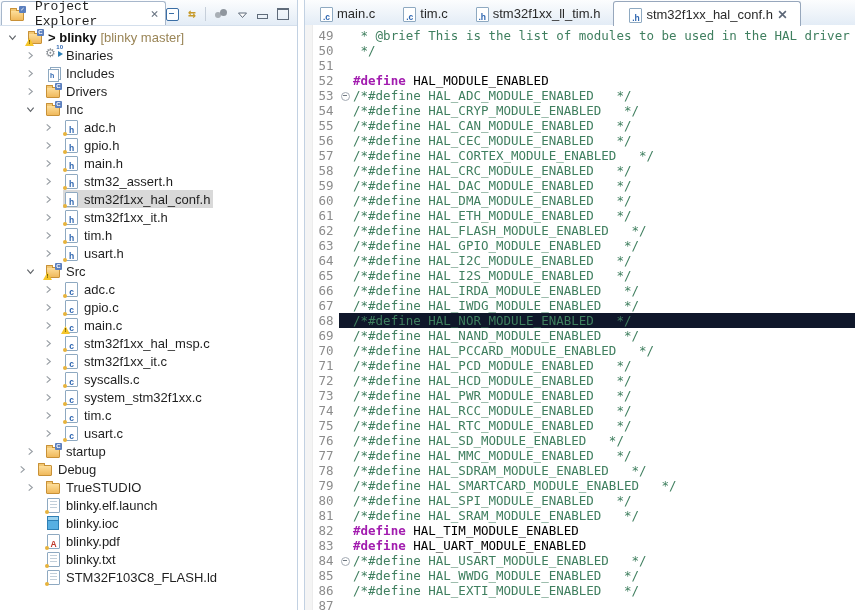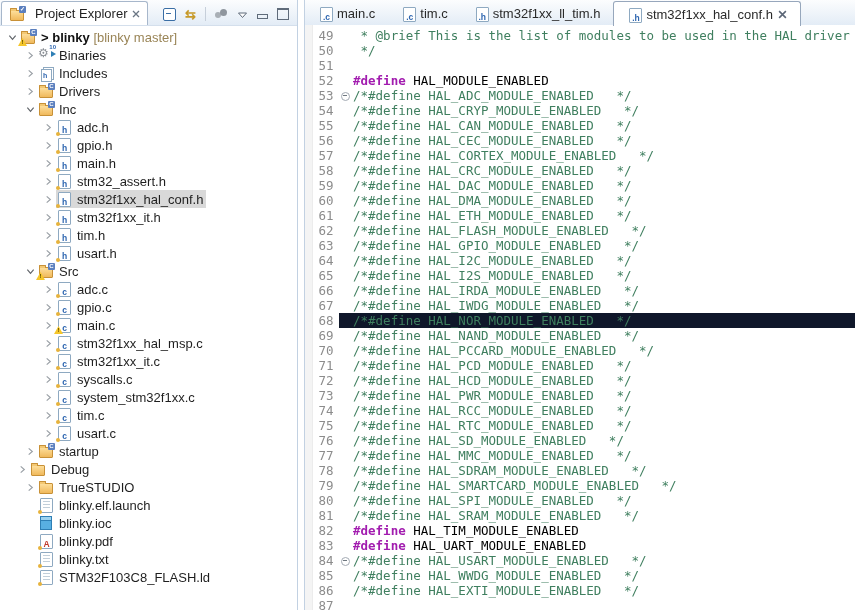--- a/index.html
+++ b/index.html
@@ -1,38 +1,38 @@
 <!DOCTYPE html>
 <html><head>
 <meta charset="utf-8">
 <style>
   html,body{margin:0;padding:0;background:#fff;}
   .window{position:relative;width:855px;height:610px;overflow:hidden;background:#fff;
     font-family:"Liberation Sans",sans-serif;font-size:13px;color:#1f1f1f;}
 
   
   .explorer{position:absolute;left:0;top:0;width:297px;height:610px;background:#fff;border-right:1px solid #C2D1E2;}
-  .view-header{height:25px;background:linear-gradient(#FCFDFE,#E3ECF6);border-bottom:1px solid #D4DFEC;display:flex;align-items:flex-end;}
+  .view-header{height:25px;background:linear-gradient(#FCFDFE,#E3ECF6);border-bottom:1px solid #D4DFEC;display:flex;align-items:flex-end;font-family:Liberation Mono, monospace;}
   .view-tab{display:flex;align-items:center;gap:5px;height:23px;background:#fff;
     border:1px solid #A7B7CB;border-bottom:none;border-radius:3px 3px 0 0;padding:0 7px;margin-left:1px;}
   .view-toolbar{margin-left:auto;display:flex;align-items:center;gap:9px;padding:0 8px 4px 0;}
   .tb-sep{width:1px;height:14px;background:#C6CFDA;}
   .tb-collapse{position:relative;width:11px;height:11px;border:1px solid #3A6EA5;background:#fff;border-radius:2px;}
   .tb-collapse::after{content:"";position:absolute;left:2px;top:4px;width:5px;height:1px;background:#3A6EA5;}
   .tb-link{color:#C79A2A;font-weight:bold;font-size:13px;line-height:13px;}
   .tb-focus{position:relative;width:13px;height:10px;}
   .tb-focus::before,.tb-focus::after{content:"";position:absolute;border-radius:50%;background:#A9AFB6;}
   .tb-focus::before{left:0;top:3px;width:6px;height:6px;}
   .tb-focus::after{left:5px;top:0;width:7px;height:7px;background:#8F969E;}
   .tb-min{width:9px;height:3px;border:1px solid #5F6B7A;margin-top:5px;}
   .tb-max{width:10px;height:9px;border:1px solid #5F6B7A;border-top-width:2px;}
   .tb-menu{margin-top:2px;}
 
   .tree{padding-top:2px;}
-  .row{height:18px;display:flex;align-items:center;white-space:pre;}
+  .row{height:18px;display:flex;align-items:center;white-space:pre;gap:7px;}
   .chev{width:16px;flex:none;display:flex;justify-content:center;align-items:center;}
   .selwrap{display:flex;align-items:center;height:18px;padding-right:3px;}
   .selwrap.sel{background:#D9D9D9;}
   .ticon{width:16px;height:16px;flex:none;margin-right:5px;position:relative;}
   .tlabel{white-space:pre;}
   .tlabel b{font-weight:bold;color:#101010;}
   .deco{color:#9A8557;}
 
   
   .fol{position:absolute;left:1px;top:4px;width:12px;height:9px;background:linear-gradient(#FDDE9A,#F0B95C);

